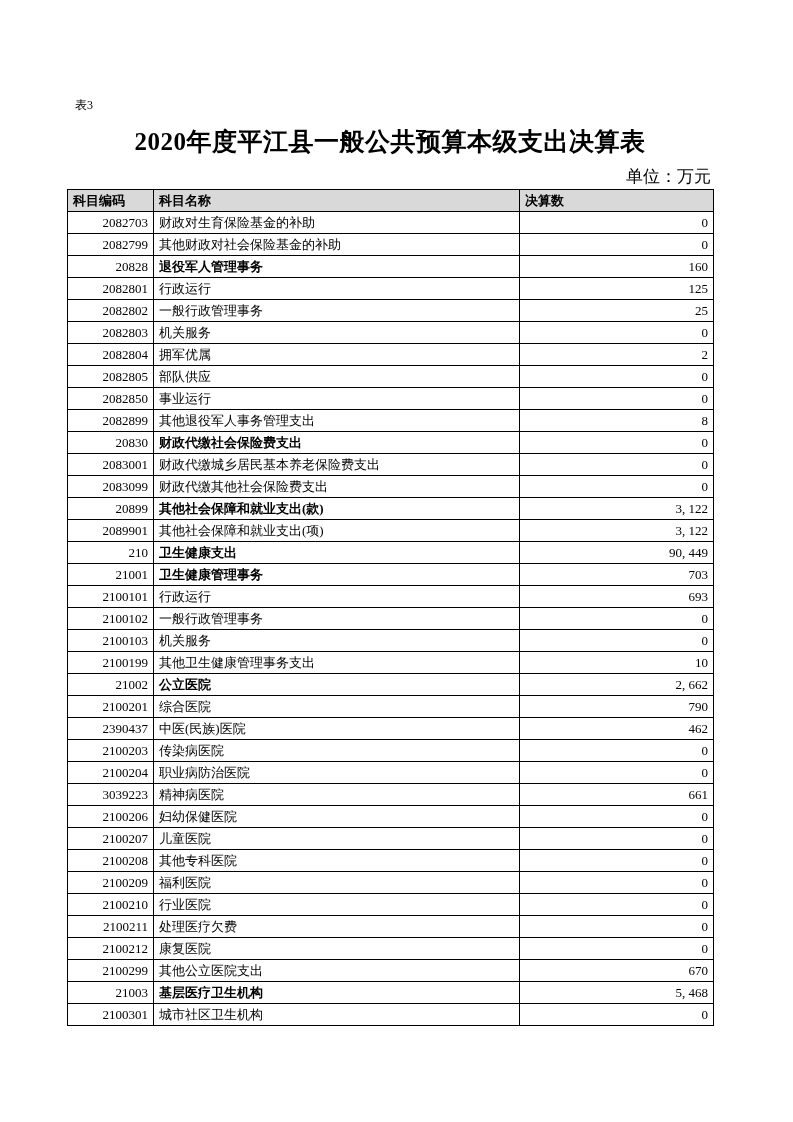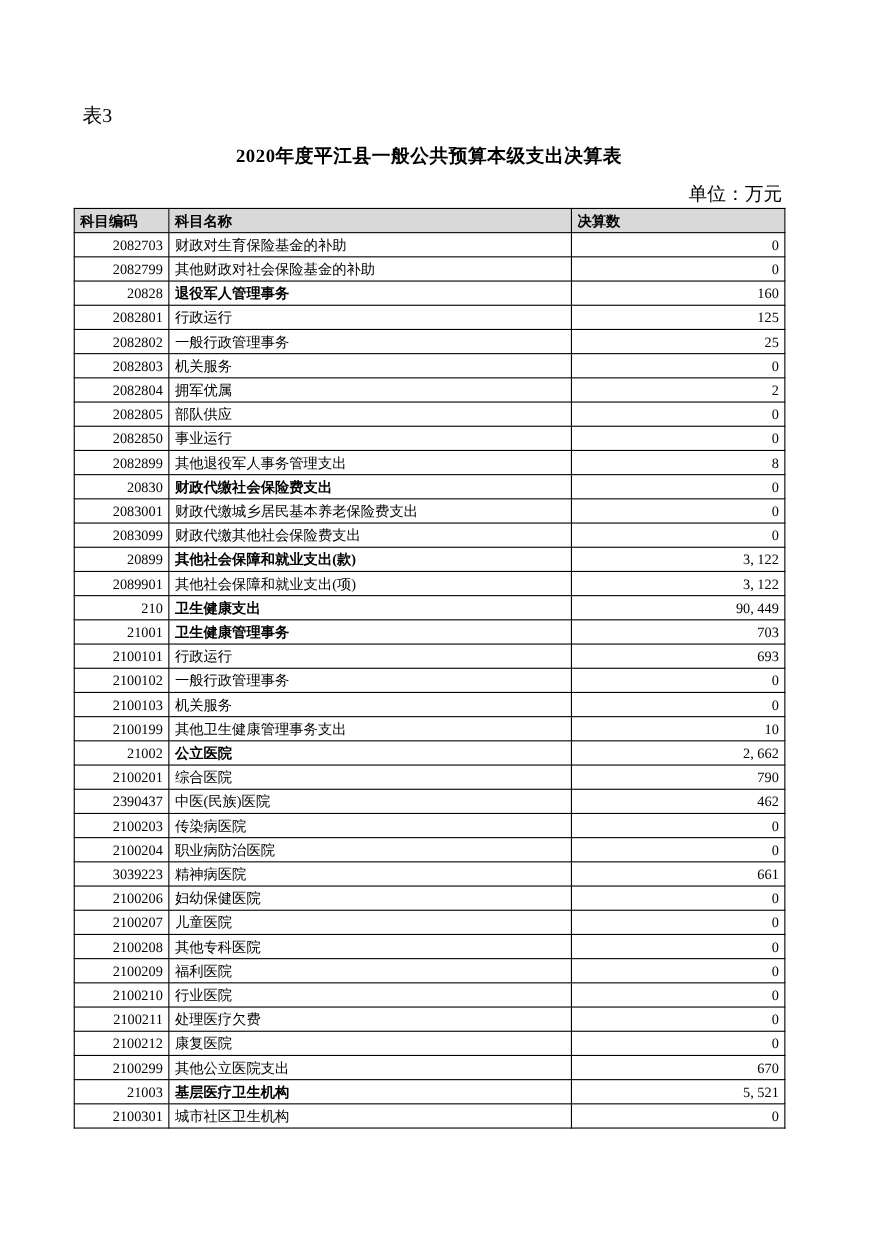--- a/index.html
+++ b/index.html
@@ -15,26 +15,26 @@
     color: #000000;
     overflow: hidden;
   }
   .sheet {
     position: absolute;
     left: 67px;
     top: 96px;
     width: 646px;
   }
   .table-label {
-    font-size: 18px;
+    font-size: 12px;
     line-height: 18px;
     margin: 0 0 12px 8px;
   }
   .doc-title {
-    font-size: 17px;
+    font-size: 25px;
     line-height: 32px;
     font-weight: bold;
     text-align: center;
     margin: 0 0 10px 0;
     letter-spacing: 0.5px;
   }
   .unit-note {
     font-size: 17px;
     line-height: 17px;
     text-align: right;
@@ -267,21 +267,21 @@
           <td class="value">0</td>
         </tr>
         <tr>
           <td class="code">2100299</td>
           <td class="name lv2">其他公立医院支出</td>
           <td class="value">670</td>
         </tr>
         <tr class="bold">
           <td class="code">21003</td>
           <td class="name lv1">基层医疗卫生机构</td>
-          <td class="value">5, 521</td>
+          <td class="value">5, 468</td>
         </tr>
         <tr>
           <td class="code">2100301</td>
           <td class="name lv2">城市社区卫生机构</td>
           <td class="value">0</td>
         </tr>
       </tbody>
   </table>
 </div>
 

